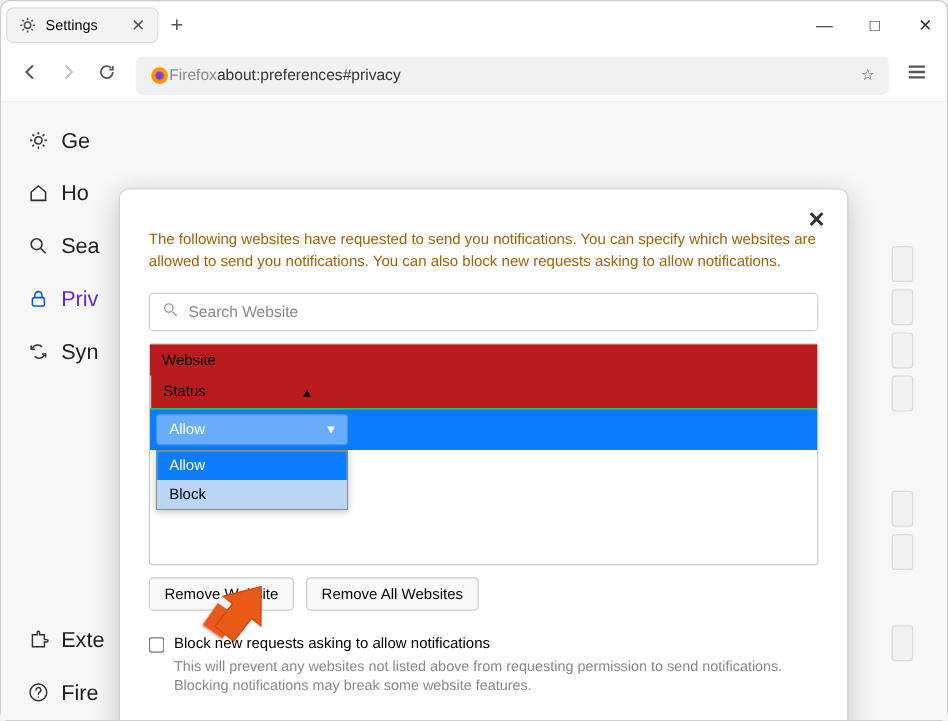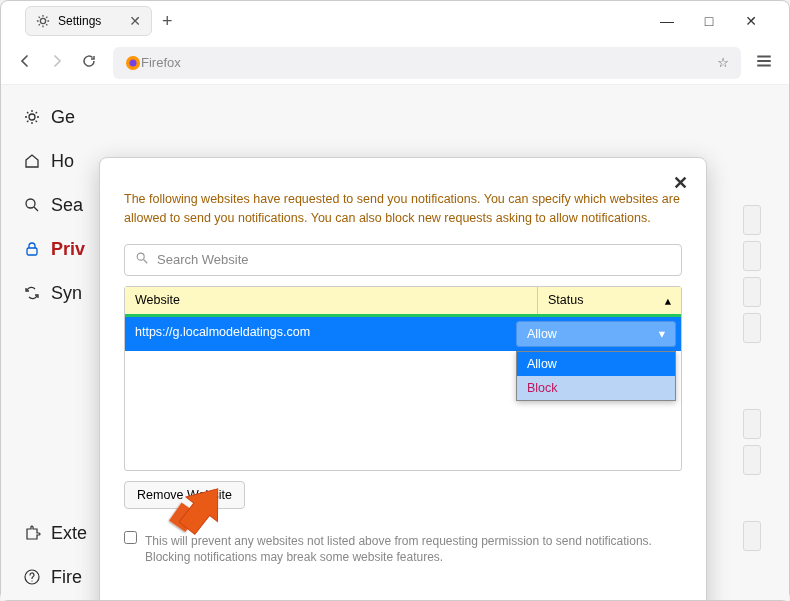--- a/index.html
+++ b/index.html
@@ -1,66 +1,66 @@
 <!DOCTYPE html>
 <html><head>
 <meta charset="utf-8">
 <style>
   * { box-sizing: border-box; margin: 0; padding: 0; font-family: "Segoe UI", Arial, sans-serif; }
   body { width: 790px; height: 601px; overflow: hidden; background: #f0f0f0; position: relative; }
 
   .window { width: 790px; height: 601px; background: #fff; border: 1px solid #ccc; border-radius: 8px; display: flex; flex-direction: column; }
-  .titlebar { height: 40px; display: flex; align-items: center; padding: 0 20px; }
+  .titlebar { height: 40px; display: flex; align-items: center; padding: 0 0; }
   .tab { display: flex; align-items: center; gap: 8px; background: #f3f3f3; border: 1px solid #ddd; border-radius: 6px; padding: 6px 10px; font-size: 12px; margin-left: 4px; }
   .tab .favicon { width: 14px; height: 14px; display: inline-flex; }
   .tab .close { margin-left: 20px; font-size: 14px; color: #555; }
   .newtab { margin-left: 10px; color: #555; font-size: 18px; }
   .winctrls { margin-left: auto; display: flex; gap: 26px; font-size: 14px; color: #333; padding-right: 10px; }
   .winctrls span { width: 16px; text-align: center; }
 
   .toolbar { height: 44px; display: flex; align-items: center; gap: 14px; padding: 0 16px; border-bottom: 1px solid #eee; }
   .navbtn { width: 18px; color: #555; }
   .addr { flex: 1; display: flex; align-items: center; background: #f1f1f4; border-radius: 6px; height: 32px; padding: 0 12px; font-size: 13px; color: #333; }
   .addr .url-scheme { color: #888; }
   .addr .star { margin-left: auto; color: #555; }
   .ff-logo { width: 16px; height: 16px; }
   .hamburger { width: 18px; }
 
   .content { flex: 1; display: flex; position: relative; background: #fff; overflow: hidden; }
 
   .sidebar { width: 90px; padding: 18px 0 0 22px; display: flex; flex-direction: column; gap: 16px; font-size: 18px; color: #222; }
   .sidebar .item { display: flex; align-items: center; gap: 10px; height: 28px; }
-  .sidebar .item.active { color: #b91c1c; font-weight: bold; }
+  .sidebar .item.active { color: #6d28d9; }
   .sidebar .icon { width: 18px; height: 18px; flex-shrink: 0; }
   .sidebar .spacer { height: 180px; }
 
   .rightdeco { position: absolute; right: 28px; top: 120px; display: flex; flex-direction: column; gap: 6px; }
   .rightdeco div { width: 18px; height: 30px; background: #fafafa; border: 1px solid #e0e0e0; border-radius: 3px; }
 
   .modal-backdrop { position: absolute; inset: 0; top: 0; left: 0; background: rgba(0,0,0,0.03); }
   .modal { position: absolute; top: 72px; left: 98px; width: 608px; height: 510px; background: #fff; border: 1px solid #d0d0d0; border-radius: 8px; box-shadow: 0 6px 24px rgba(0,0,0,0.2); padding: 16px 24px 18px 24px; display: flex; flex-direction: column; }
   .modal-head { text-align: center; font-weight: 600; font-size: 14px; color: #222; position: relative; padding-bottom: 8px; }
   .modal-close { position: absolute; right: -6px; top: -2px; font-size: 18px; color: #333; cursor: pointer; }
 
   .modal-desc { font-size: 12.5px; color: #a16207; line-height: 1.5; margin-top: 8px; }
 
   .search-field { margin-top: 16px; height: 32px; border: 1px solid #ccc; border-radius: 4px; display: flex; align-items: center; padding: 0 10px; gap: 8px; color: #888; font-size: 13px; }
 
   .grid { margin-top: 10px; border: 1px solid #ccc; border-radius: 3px; height: 185px; display: flex; flex-direction: column; overflow: visible; position: relative; }
-  .grid-head { display: flex; background: #fef9c3; border-bottom: 3px solid #22c55e; font-size: 12.5px; }
+  .grid-head { display: flex; background: #b91c1c; border-bottom: 1px solid #22c55e; font-size: 12.5px; flex-direction: column; }
   .col-website { flex: 1; padding: 6px 10px; }
   .col-status { width: 144px; padding: 6px 10px; border-left: 1px solid #ccc; display: flex; align-items: center; justify-content: space-between; }
   .row { display: flex; font-size: 12.5px; }
   .row.selected { background: #0a7dff; color: #fff; }
   .row .col-website { padding: 8px 10px; }
 
   .dropdown-cell { position: relative; width: 170px; }
   .dropdown-btn { width: 160px; height: 26px; margin: 4px 5px; background: #69aefc; border: 1px solid #4d93e8; border-radius: 3px; color: #fff; display: flex; align-items: center; justify-content: space-between; padding: 0 10px; font-size: 12.5px; }
   .dropdown-list { position: absolute; top: 34px; left: 5px; width: 160px; border: 1px solid #888; background: #fff; z-index: 50; box-shadow: 0 2px 6px rgba(0,0,0,0.25); }
-  .dropdown-list div { padding: 5px 10px; font-size: 12.5px; color: #be185d; }
+  .dropdown-list div { padding: 5px 10px; font-size: 12.5px; color: #000000; }
   .dd-allow { background: #0a7dff; color: #fff !important; }
   .dd-block { background: #b9d4f4; }
 
   .grid-btns { display: flex; gap: 10px; margin-top: 10px; }
   .btn { border: 1px solid #ccc; background: #f8f8f8; padding: 6px 12px; font-size: 12.5px; border-radius: 4px; cursor: pointer; }
 
   .chk-row { display: flex; align-items: flex-start; gap: 8px; margin-top: 20px; font-size: 12.5px; }
   .chk-row input { margin-top: 2px; }
   .chk-desc { font-size: 12px; color: #888; line-height: 1.4; margin-top: 4px; }
 
@@ -109,20 +109,21 @@
         </svg>
     </span>
     <div class="addr">
       <span class="ff-logo">
         <svg viewBox="0 0 16 16">
             <circle cx="8" cy="8" r="7" fill="#ff9500"></circle>
             <circle cx="8" cy="8" r="3.5" fill="#7542e5"></circle>
           </svg>
       </span>
       <span class="url-scheme">Firefox</span>
+      <span>about:preferences#privacy</span>
       <span class="star">☆</span>
     </div>
     <span class="hamburger">
       <svg viewBox="0 0 16 16" width="18" height="18">
           <path d="M2 4h12M2 8h12M2 12h12" stroke="#555" stroke-width="1.7"></path>
         </svg>
     </span>
   </div>
 
   <div class="content">
@@ -205,41 +206,42 @@
 
       <div class="grid">
         <div class="grid-head">
           <div class="col-website">Website</div>
           <div class="col-status">
             <span>Status</span>
             <span>▴</span>
           </div>
         </div>
         <div class="row selected">
-          <div class="col-website">https://g.localmodeldatings.com</div>
           <div class="dropdown-cell">
             <div class="dropdown-btn">
               <span>Allow</span>
               <span>▾</span>
             </div>
             <div class="dropdown-list">
               <div class="dd-allow">Allow</div>
               <div class="dd-block">Block</div>
             </div>
           </div>
         </div>
       </div>
 
       <div class="grid-btns">
         <button class="btn">Remove Website</button>
+        <button class="btn">Remove All Websites</button>
       </div>
 
       <div class="chk-row">
         <input type="checkbox" style="">
         <div>
+          <div>Block new requests asking to allow notifications</div>
           <div class="chk-desc">This will prevent any websites not listed above from requesting permission to send notifications. Blocking notifications may break some website features.</div>
         </div>
       </div>
 
       <div class="arrow">
         <svg width="80" height="80" viewBox="0 0 80 80">
           <defs>
               <filter id="s">
                 <feDropShadow dx="0" dy="1" stdDeviation="1" flood-opacity="0.4"></feDropShadow>
               </filter>

